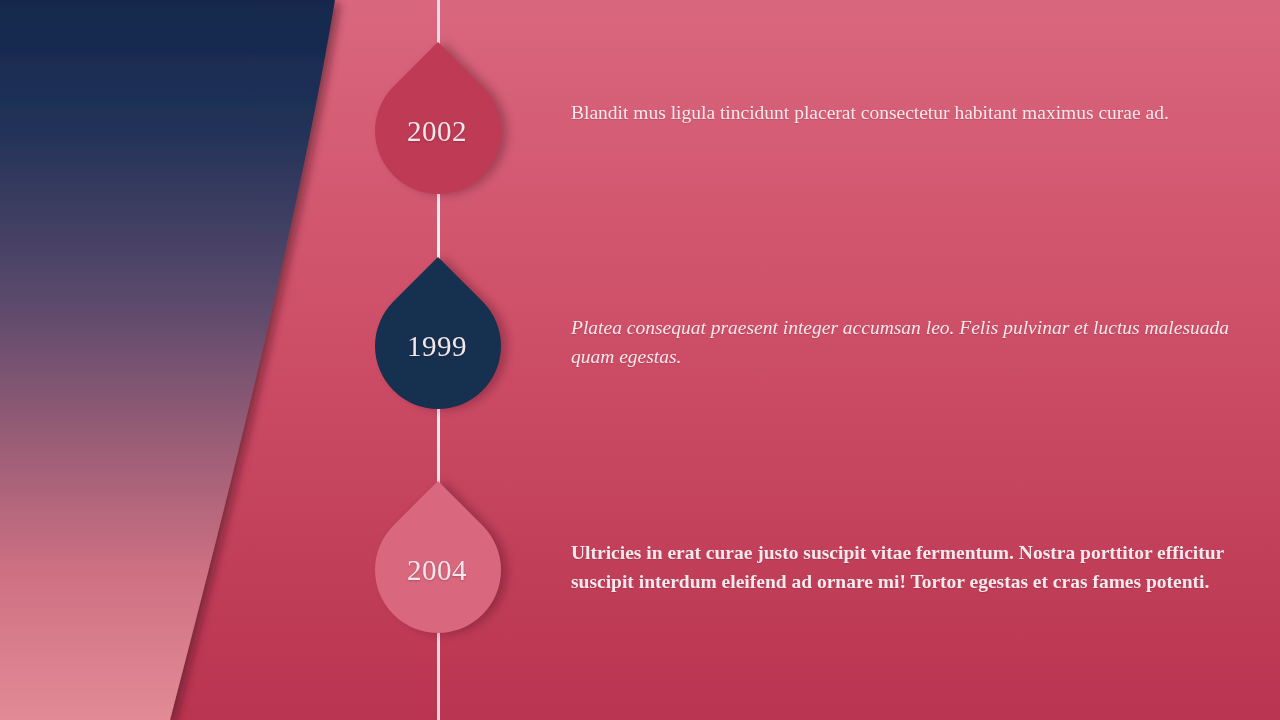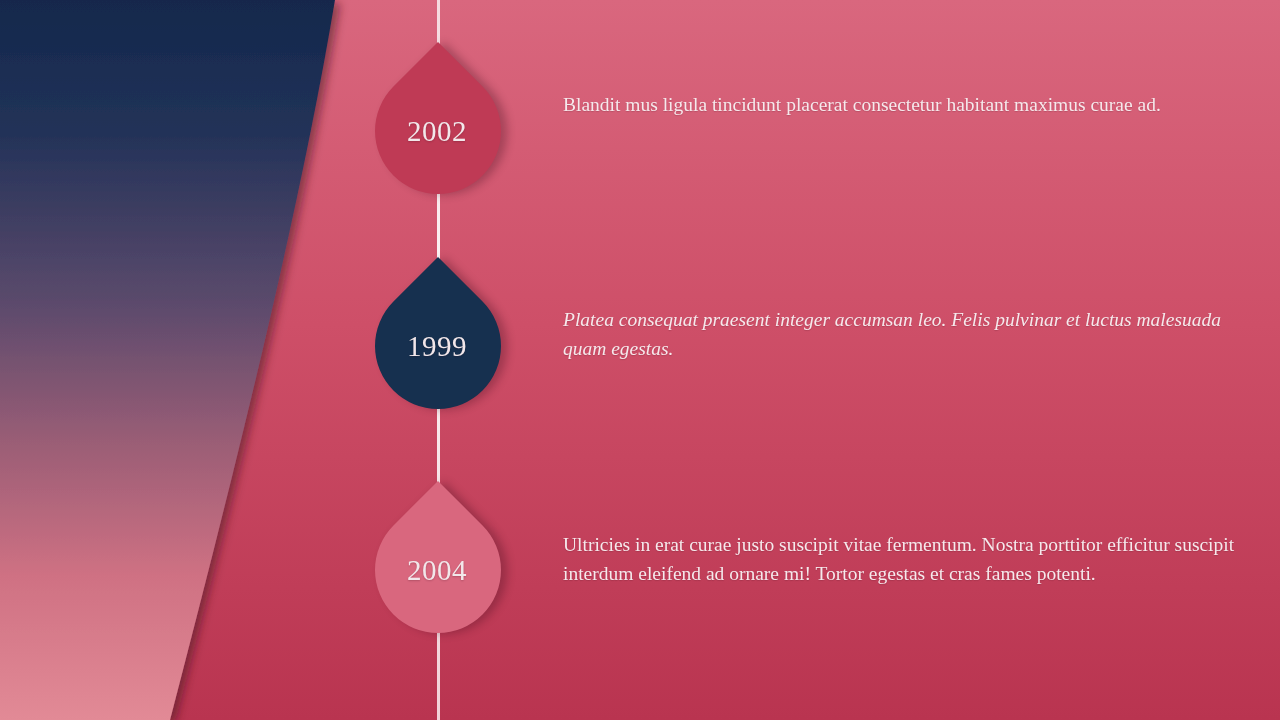--- a/index.html
+++ b/index.html
@@ -91,21 +91,21 @@
 
   .entry-body {
     position: absolute;
     left: 555px;
     width: 690px;
     font-size: 19.5px;
     line-height: 29px;
     color: #f6e9ec;
     text-shadow: 0 1px 1px rgba(60, 12, 28, .18);
   }
-  .entry-body p { margin: 8px; }
+  .entry-body p { margin: 16px; }
 </style>
 </head>
 <body>
 
 <div id="slide">
 
   <div id="left-panel">
     <svg viewBox="0 0 345 720" preserveAspectRatio="none" aria-hidden="true">
       <defs>
         <linearGradient id="panelGrad" x1="0" y1="0" x2="0" y2="1">
@@ -144,18 +144,18 @@
     <div class="entry-body" style="top:-49px;font-style:italic;">
       <p>Platea consequat praesent integer accumsan leo. Felis pulvinar et luctus malesuada quam egestas.</p>
     </div>
   </div>
 
   <div class="entry" style="top:570px;">
     <div class="marker-wrap">
       <div class="marker" style="background:#d9677e;"></div>
       <div class="marker-year">2004</div>
     </div>
-    <div class="entry-body" style="top:-48px;">
+    <div class="entry-body" style="top:-48px;font-weight:bold;">
       <p>Ultricies in erat curae justo suscipit vitae fermentum. Nostra porttitor efficitur suscipit interdum eleifend ad ornare mi! Tortor egestas et cras fames potenti.</p>
     </div>
   </div>
 
 </div>
 
 </body></html>

